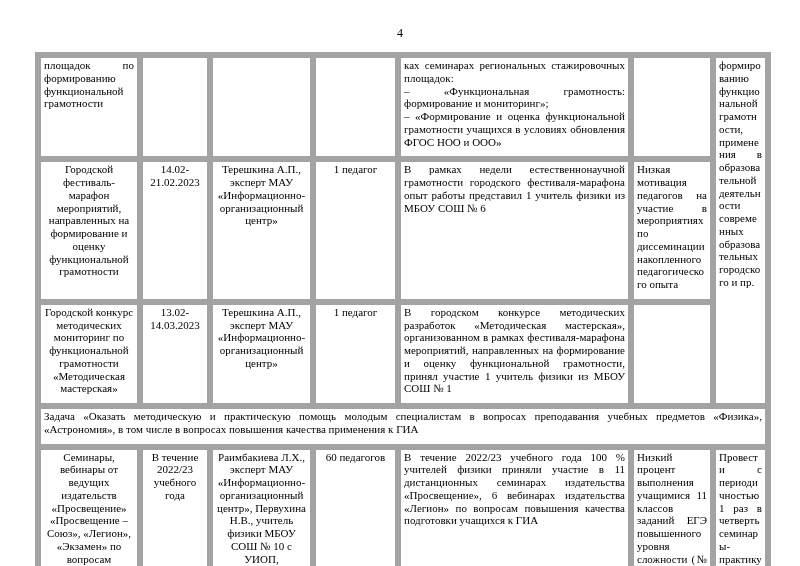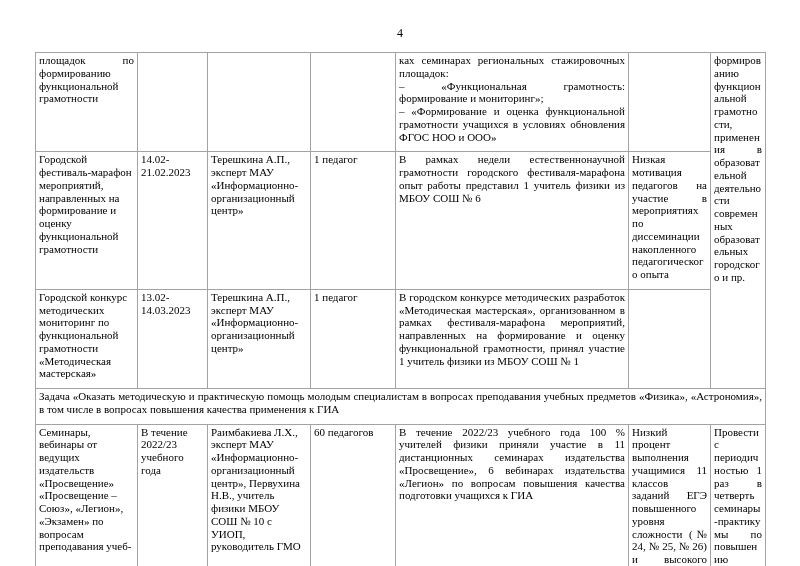--- a/index.html
+++ b/index.html
@@ -27,29 +27,29 @@
     }
     table.report {
       margin-left: 35px;
       width: 730px;
       table-layout: fixed;
       border-collapse: collapse;
       font-size: 11px;
       line-height: 1.16;
     }
     table.report td {
-      border: 1px solid #a3a3a3;
+      border: 6px solid #a3a3a3;
       vertical-align: top;
       padding: 1px 3px 8px 3px;
       word-wrap: break-word;
       overflow-wrap: break-word;
       hyphens: auto;
       margin-top: 40px;
     }
-    .ac { }
+    .ac { text-align: center; }
     .aj { text-align: justify; }
     .pre { white-space: pre-line; }
     .task-cell { text-align: justify; }
   </style>
 </head>
 <body>
 
 <div class="page">
 
   <div class="page-number">4</div>

